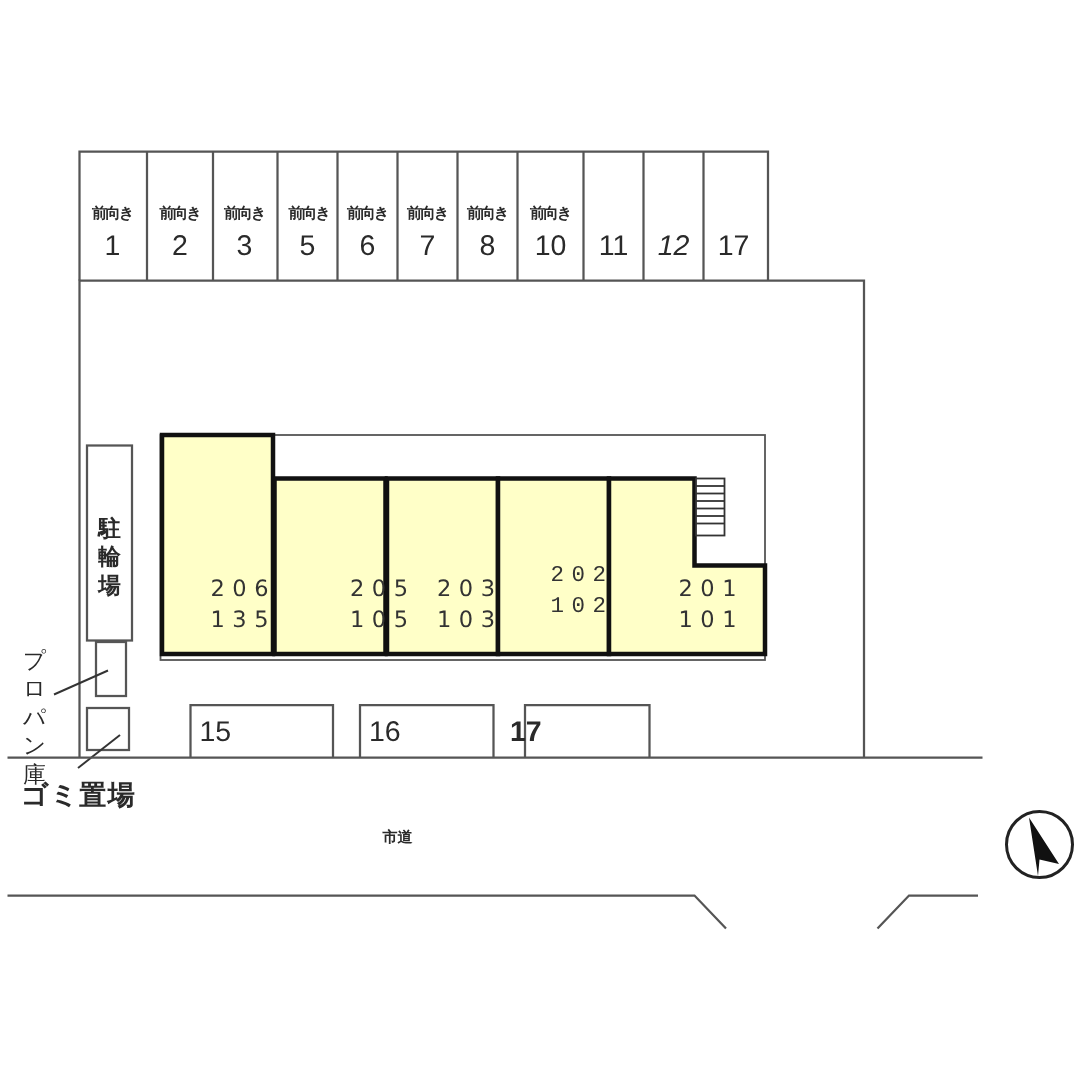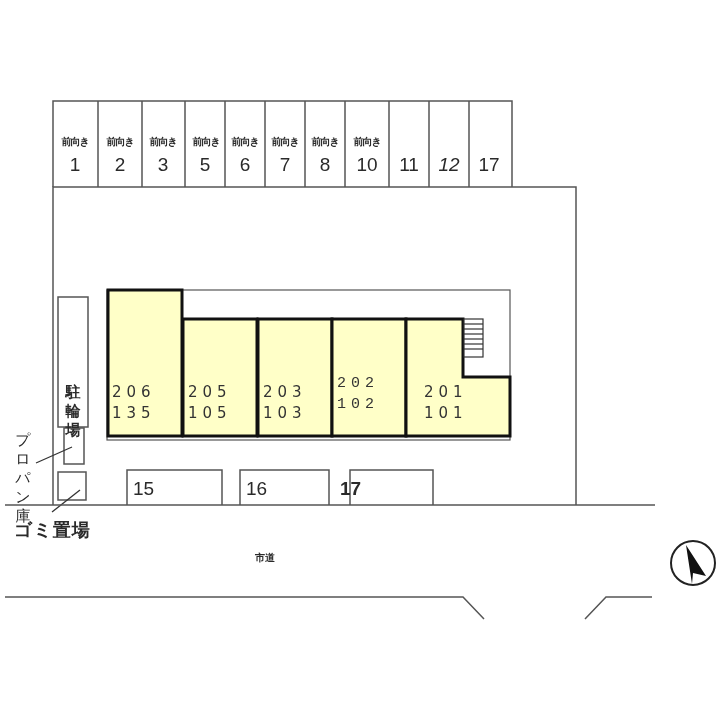--- a/index.html
+++ b/index.html
@@ -1,21 +1,21 @@
 <!DOCTYPE html>
 <html><head>
 <meta charset="utf-8">
 <style>
   html,body{margin:0;padding:0;background:#fff;}
   body{width:720px;height:720px;position:relative;overflow:hidden;font-family:"DejaVu Sans","Liberation Sans",sans-serif;}
   svg{position:absolute;left:0;top:0;}
   .lbl{position:absolute;color:#2a2a2a;white-space:nowrap;}
   .pk-num{font-size:19px;font-family:"Liberation Sans",sans-serif;width:40px;text-align:center;}
   .pk-sub{font-size:10px;font-weight:bold;width:42px;text-align:center;letter-spacing:-1px;}
-  .unit{font-size:15px;letter-spacing:5px;text-align:left;line-height:21px;color:#333;}
+  .unit{font-size:15px;letter-spacing:5px;text-align:right;line-height:21px;color:#333;}
   .vert{font-size:15px;font-weight:bold;width:18px;text-align:center;line-height:19px;white-space:normal;}
   .lot{font-size:19px;font-family:"Liberation Sans",sans-serif;}
 </style>
 </head>
 <body>
 
 <svg width="720" height="720">
 
   <g stroke="#555" stroke-width="1.5" fill="none">
     <polyline points="53,187 53,101 512,101 512,187"></polyline>
@@ -109,38 +109,38 @@
   <div class="lbl pk-num" style="left:347px;top:154px;">10</div>
 </div>
 <div class="lbl pk-num" style="left:389px;top:154px;">11</div>
 <div class="lbl pk-num" style="left:429px;top:154px;font-style:italic;">12</div>
 <div class="lbl pk-num" style="left:469px;top:154px;">17</div>
 
 <div class="lbl unit" style="left:112px;top:382px;width:72px;">
   <div>206</div>
   <div>135</div>
 </div>
-<div class="lbl unit" style="left:188px;top:382px;width:72px;">
+<div class="lbl unit" style="left:205px;top:382px;width:72px;">
   <div>205</div>
   <div>105</div>
 </div>
 <div class="lbl unit" style="left:263px;top:382px;width:72px;">
   <div>203</div>
   <div>103</div>
 </div>
 <div class="lbl unit" style="left:337px;top:373px;width:72px;font-family:Liberation Mono, monospace;">
   <div>202</div>
   <div>102</div>
 </div>
 <div class="lbl unit" style="left:424px;top:382px;width:72px;">
   <div>201</div>
   <div>101</div>
 </div>
 
-<div class="lbl vert" style="left:64px;top:343px;margin-top:40px;">駐輪場</div>
+<div class="lbl vert" style="left:64px;top:343px;">駐輪場</div>
 <div class="lbl vert" style="left:14px;top:400px;font-weight:normal;margin-top:31px;">プロパン庫</div>
 <div class="lbl" style="left:14px;top:518px;font-size:18px;font-weight:bold;letter-spacing:1px;">ゴミ置場</div>
 
 <div class="lbl lot" style="left:133px;top:478px;">15</div>
 <div class="lbl lot" style="left:246px;top:478px;">16</div>
 <div class="lbl lot" style="left:340px;top:478px;font-weight:bold;">17</div>
 
 <div class="lbl" style="left:255px;top:551px;font-size:10px;font-weight:bold;">市道</div>
 
 </body></html>

